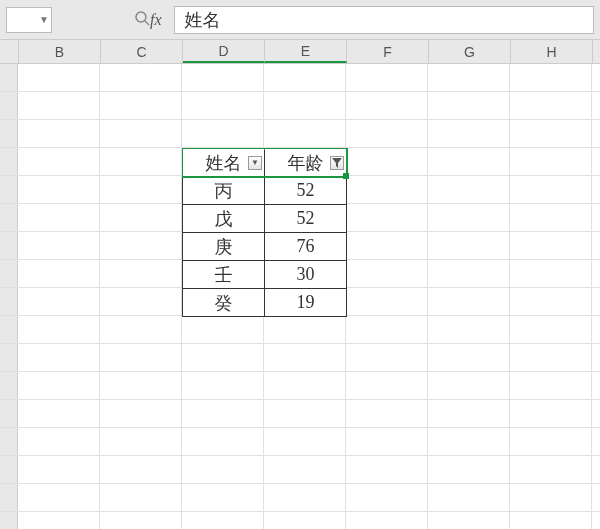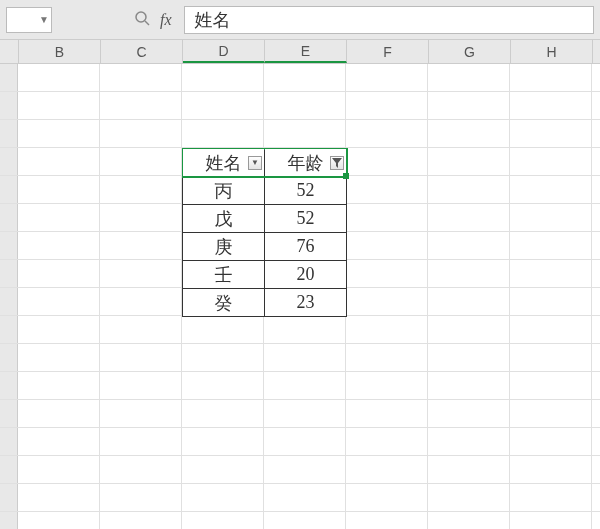--- a/index.html
+++ b/index.html
@@ -29,21 +29,21 @@
       height: 26px;
       background: #fff;
       border: 1px solid #bbb;
       display: flex;
       align-items: center;
       justify-content: flex-end;
       padding: 0 2px;
     }
     .name-box-arrow { color: #777; font-size: 10px; }
     .fb-spacer { width: 70px; }
-    .fb-icons { display: flex; align-items: center; gap: 10px; color: #777; }
+    .fb-icons { display: flex; align-items: center; color: #777; }
     .fb-icon { font-size: 16px; }
     .fx { font-style: italic; font-family: "Times New Roman", serif; font-size: 16px; color: #555; }
     .formula-input {
       flex: 1;
       height: 28px;
       background: #fff;
       border: 1px solid #bbb;
       display: flex;
       align-items: center;
       padding: 0 10px;
@@ -393,21 +393,21 @@
       <tr>
           <td>戊</td>
           <td>52</td>
         </tr>
       <tr>
           <td>庚</td>
           <td>76</td>
         </tr>
       <tr>
           <td>壬</td>
-          <td>20</td>
+          <td>30</td>
         </tr>
       <tr>
           <td>癸</td>
-          <td>23</td>
+          <td>19</td>
         </tr>
     </tbody>
   </table>
 </div>
 
 </body></html>

